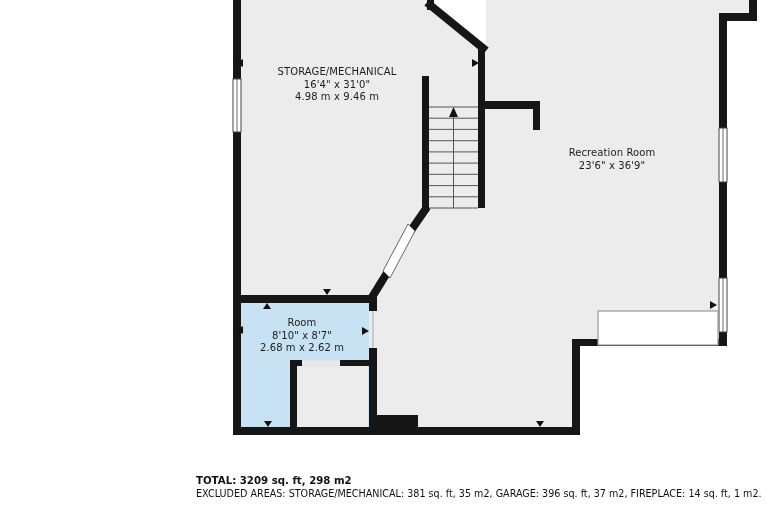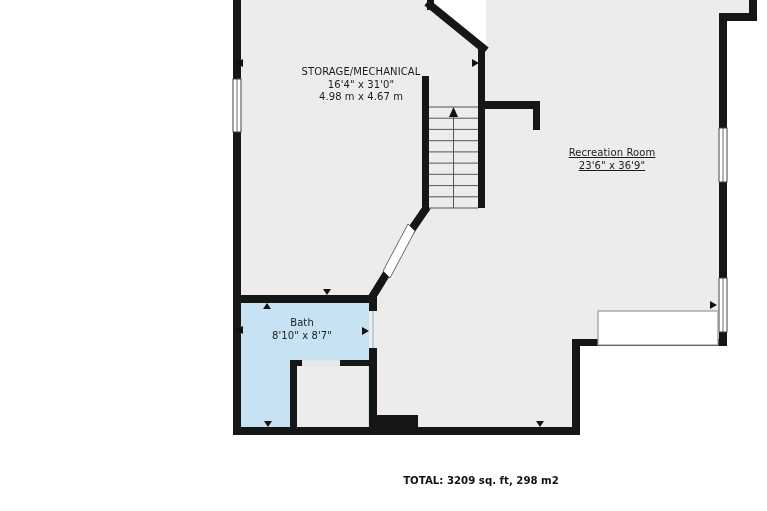--- a/index.html
+++ b/index.html
@@ -3,21 +3,21 @@
 <meta charset="utf-8">
 <style>
   html,body{margin:0;padding:0;background:#fff;}
   body{width:767px;height:511px;overflow:hidden;position:relative;
        font-family:"DejaVu Sans","Liberation Sans",sans-serif;}
   .stage{position:absolute;inset:0;width:767px;height:511px;}
   svg{position:absolute;left:0;top:0;display:block;}
   .room-label{position:absolute;text-align:center;color:#1c1c1c;
       font-size:10px;line-height:12.5px;letter-spacing:0.1px;}
   .room-label .room-name{font-size:10px;}
-  .footer{position:absolute;left:196px;width:570px;top:475px;text-align:center;
+  .footer{position:absolute;left:196px;width:570px;top:475px;
       color:#111;font-size:9.6px;line-height:12.5px;white-space:nowrap;}
   .footer .footer-total{font-weight:bold;font-size:10.2px;}
 </style>
 </head>
 <body>
 
 <div class="stage">
 
   <svg width="767" height="465" viewBox="0 0 767 465">
 
@@ -90,33 +90,35 @@
       <polygon points="243,326 236,330 243,334"></polygon>
       <polygon points="362,327 369,331 362,335"></polygon>
       <polygon points="263,309 271,309 267,303"></polygon>
       <polygon points="323,289 331,289 327,295"></polygon>
       <polygon points="264,421 272,421 268,427"></polygon>
       <polygon points="536,421 544,421 540,427"></polygon>
       <polygon points="710,301 717,305 710,309"></polygon>
     </g>
   </svg>
 
-  <div class="room-label" style="left:237px;top:66px;width:200px;padding-left:24px;">
+  <div class="room-label" style="left:237px;top:66px;width:200px;">
     <div class="room-name">STORAGE/MECHANICAL</div>
     <div>16'4" x 31'0"</div>
-    <div>4.98 m x 4.67 m</div>
+    <div>4.98 m x 9.46 m</div>
   </div>
 
-  <div class="room-label" style="left:512px;top:147px;width:200px;text-decoration:underline;">
+  <div class="room-label" style="left:512px;top:147px;width:200px;">
     <div class="room-name">Recreation Room</div>
     <div>23'6" x 36'9"</div>
   </div>
 
   <div class="room-label" style="left:232px;top:317px;width:140px;">
-    <div class="room-name">Bath</div>
+    <div class="room-name">Room</div>
     <div>8'10" x 8'7"</div>
+    <div>2.68 m x 2.62 m</div>
   </div>
 
   <div class="footer">
     <div class="footer-total">TOTAL: 3209 sq. ft, 298 m2</div>
+    <div>EXCLUDED AREAS: STORAGE/MECHANICAL: 381 sq. ft, 35 m2, GARAGE: 396 sq. ft, 37 m2, FIREPLACE: 14 sq. ft, 1 m2.</div>
   </div>
 
 </div>
 
 </body></html>

